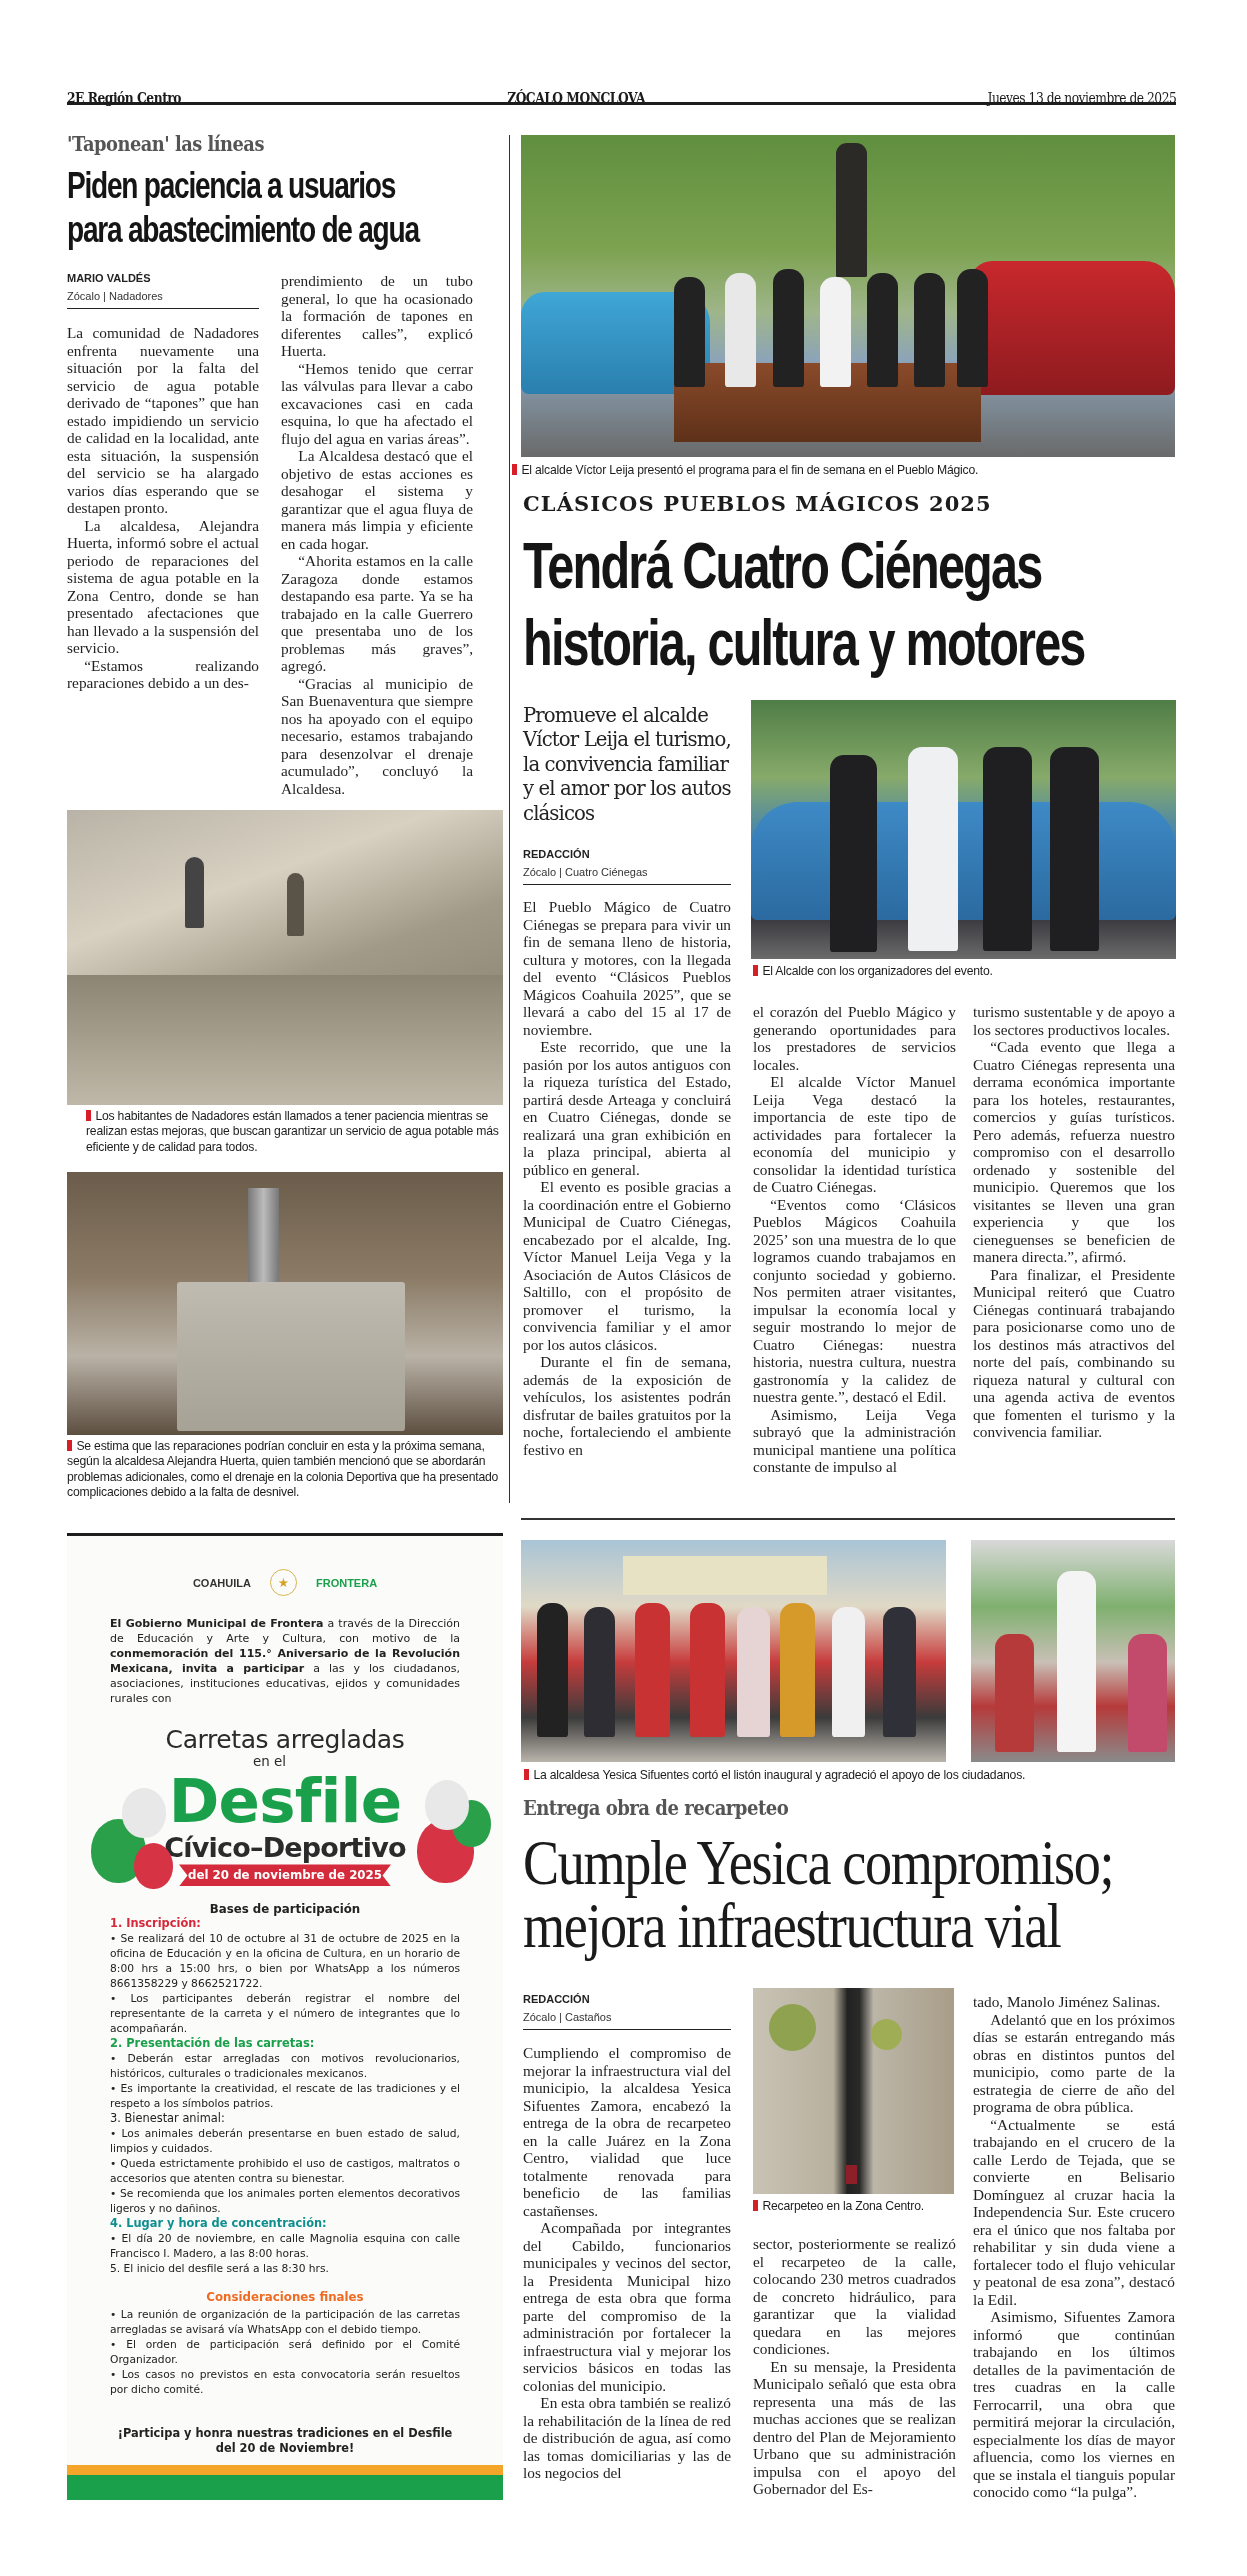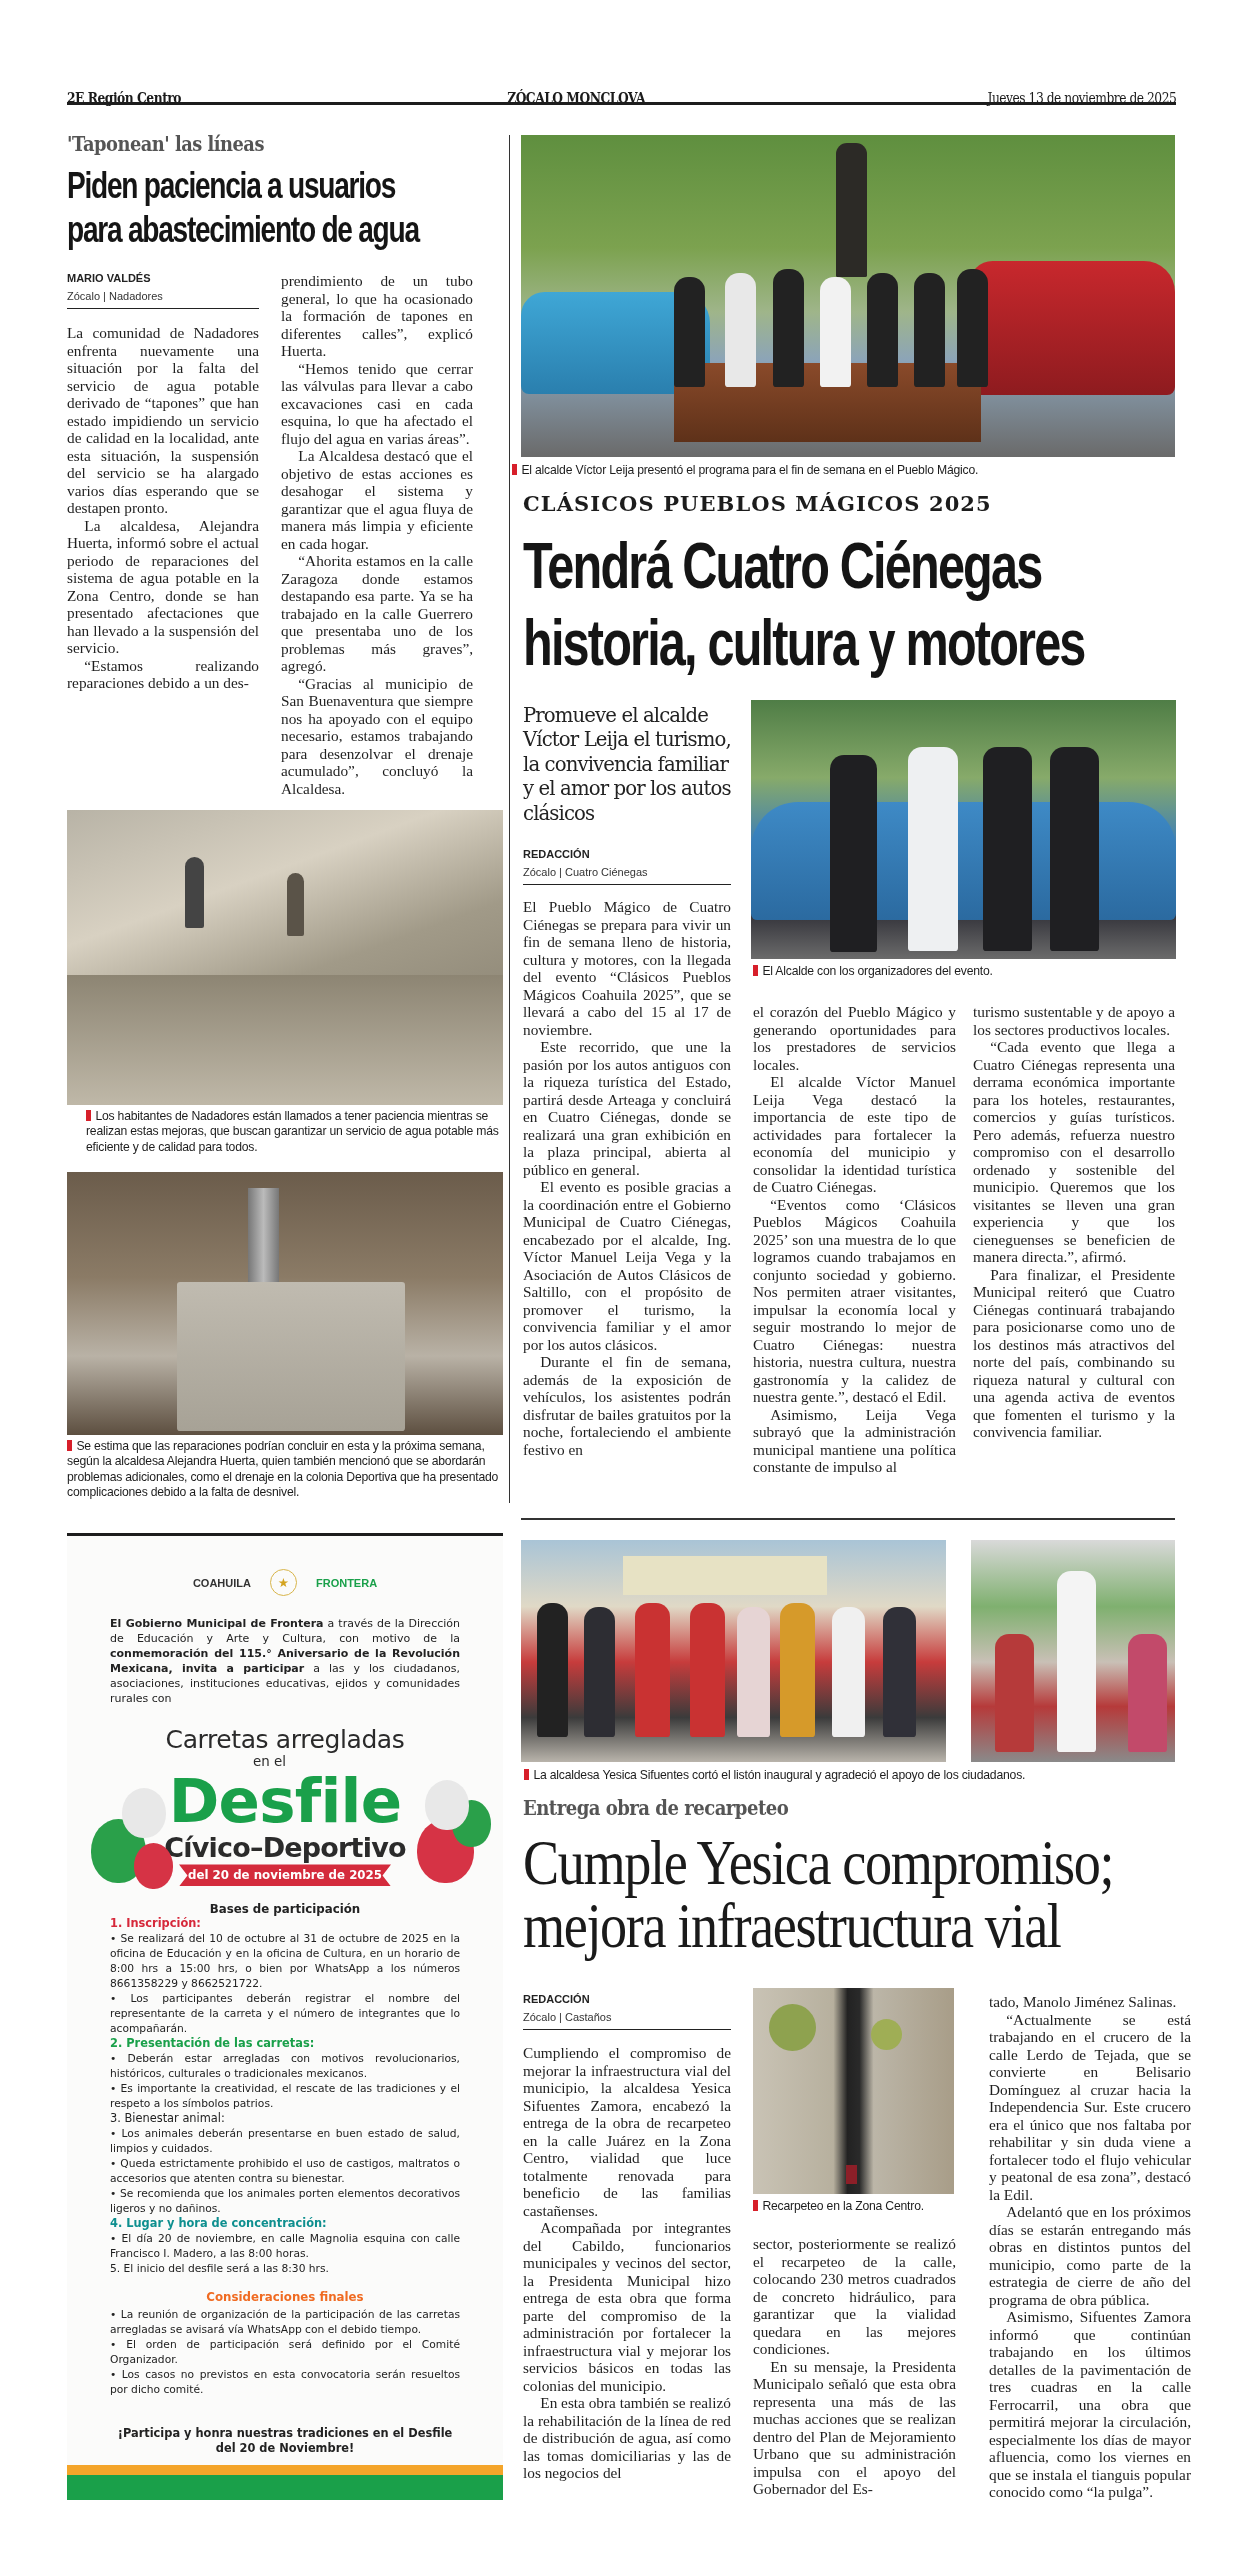--- a/index.html
+++ b/index.html
@@ -287,19 +287,19 @@
 </div>
 <div class="abs caption" style="left:753px; top:2199px; width:201px;">
   <span class="mark"></span><span>Recarpeteo en la Zona Centro.</span>
 </div>
 
 <div class="abs body-text" style="left:753px; top:2235px; width:203px;">
   <p class="first">sector, posteriormente se realizó el recarpeteo de la calle, colocando 230 metros cuadrados de concreto hidráulico, para garantizar que la vialidad quedara en las mejores condiciones.</p>
   <p>En su mensaje, la Presidenta Municipalo señaló que esta obra representa una más de las muchas acciones que se realizan dentro del Plan de Mejoramiento Urbano que su administración impulsa con el apoyo del Gobernador del Es-</p>
 </div>
 
-<div class="abs body-text" style="left:973px; top:1993px; width:202px;margin-left:16px;">
+<div class="abs body-text" style="left:973px; top:1993px; width:202px;">
   <p class="first">tado, Manolo Jiménez Salinas.</p>
+  <p>Adelantó que en los próximos días se estarán entregando más obras en distintos puntos del municipio, como parte de la estrategia de cierre de año del programa de obra pública.</p>
   <p>“Actualmente se está trabajando en el crucero de la calle Lerdo de Tejada, que se convierte en Belisario Domínguez al cruzar hacia la Independencia Sur. Este crucero era el único que nos faltaba por rehabilitar y sin duda viene a fortalecer todo el flujo vehicular y peatonal de esa zona”, destacó la Edil.</p>
-  <p>Adelantó que en los próximos días se estarán entregando más obras en distintos puntos del municipio, como parte de la estrategia de cierre de año del programa de obra pública.</p>
   <p>Asimismo, Sifuentes Zamora informó que continúan trabajando en los últimos detalles de la pavimentación de tres cuadras en la calle Ferrocarril, una obra que permitirá mejorar la circulación, especialmente los días de mayor afluencia, como los viernes en que se instala el tianguis popular conocido como “la pulga”.</p>
 </div>
 
 
 </body></html>

